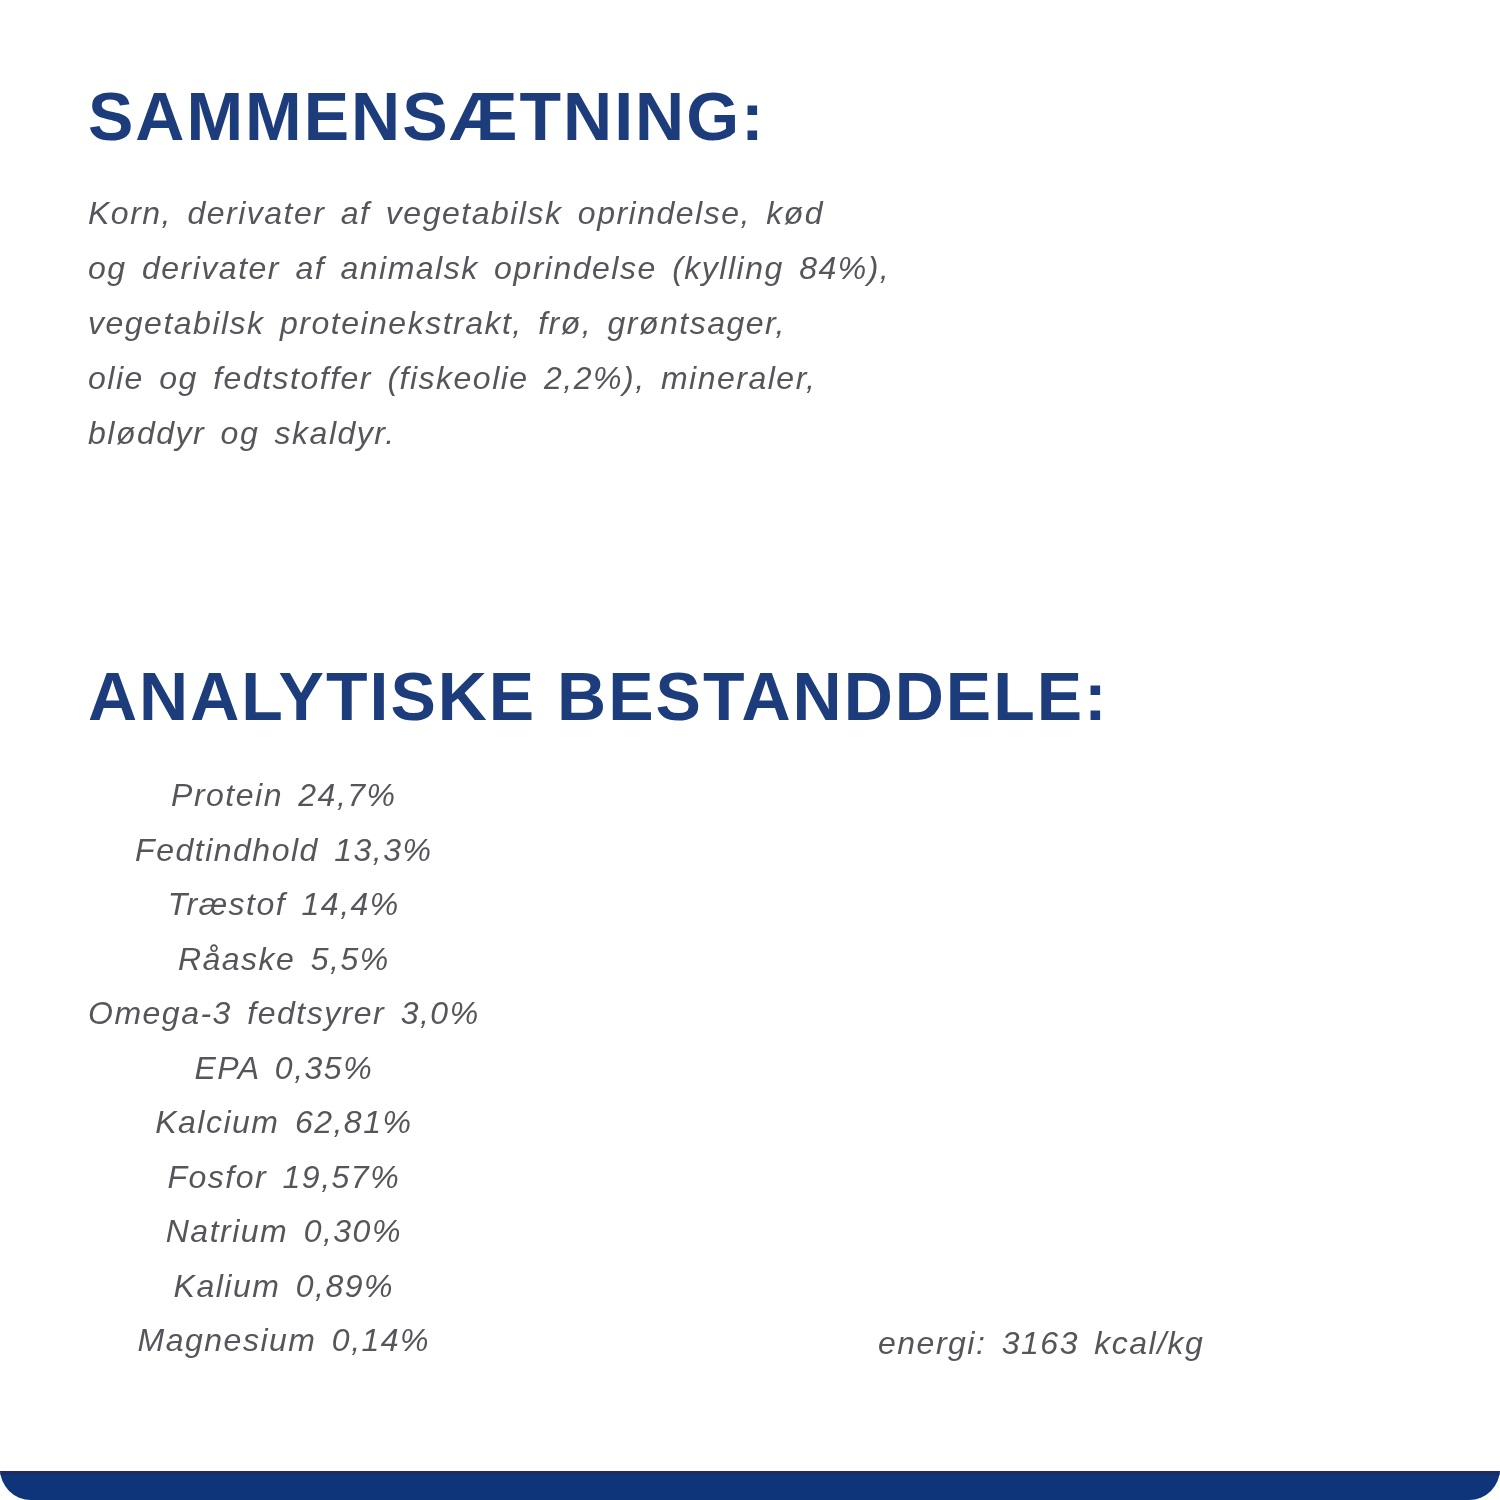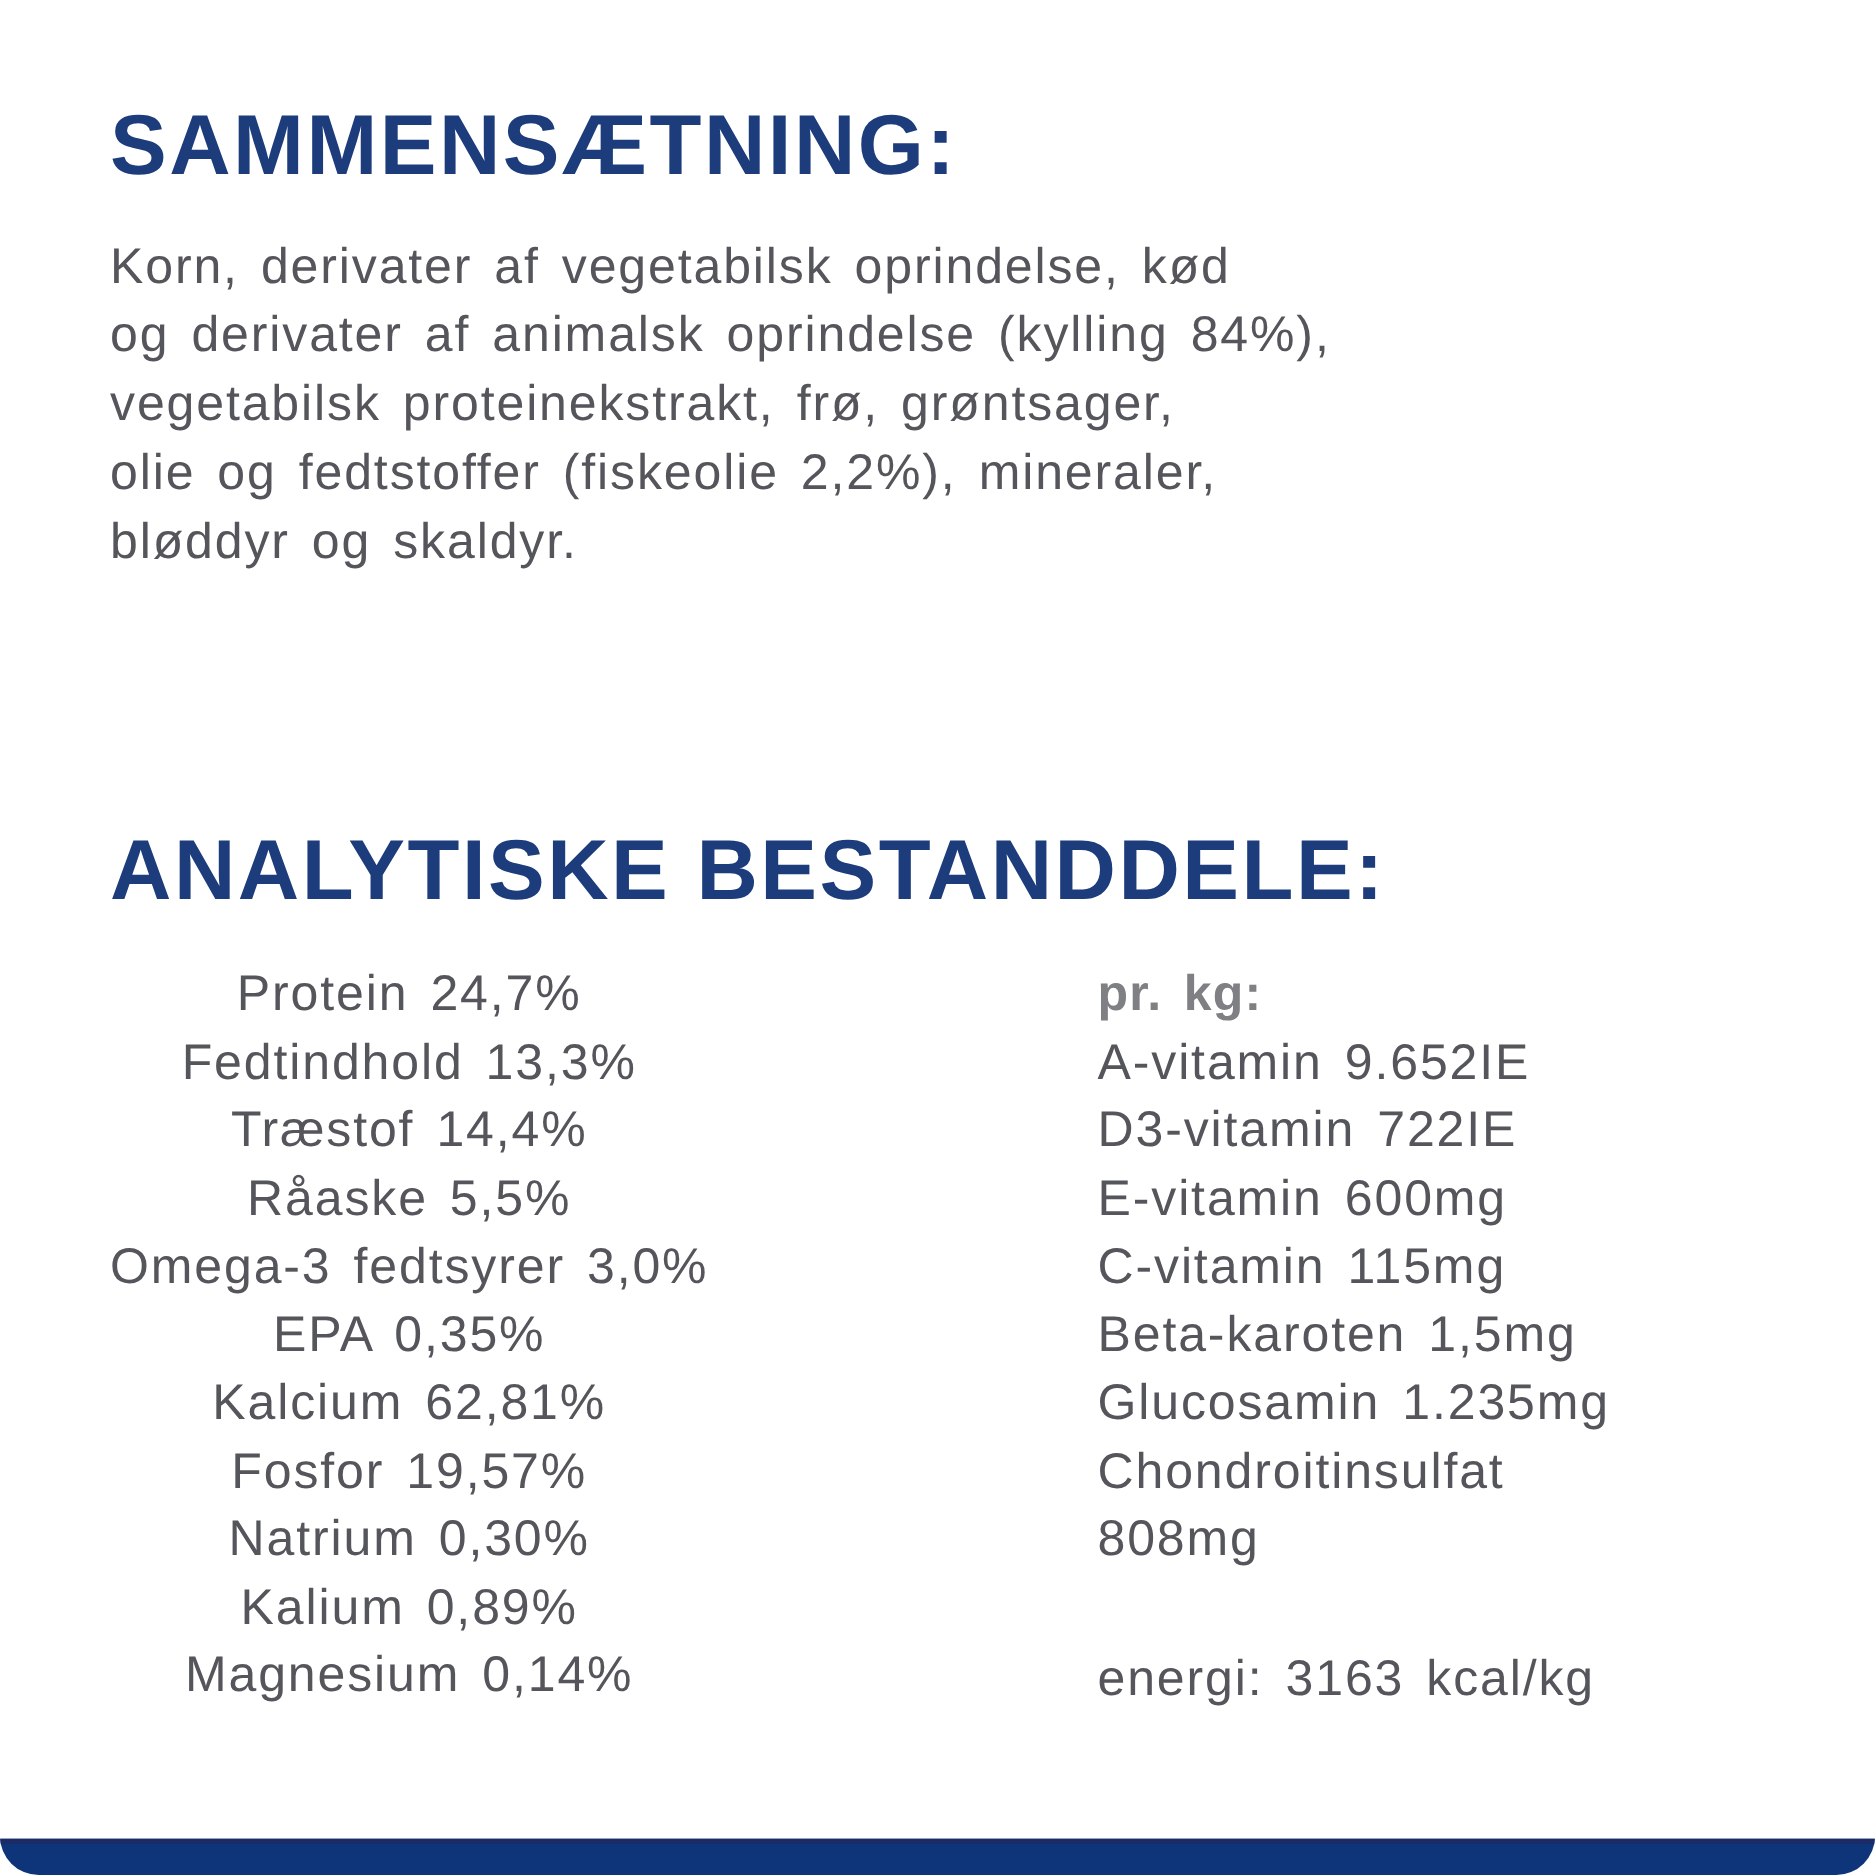--- a/index.html
+++ b/index.html
@@ -26,24 +26,25 @@
     font-weight: bold;
     letter-spacing: 2px;
     color: #1d3c7c;
     white-space: nowrap;
   }
   #composition-heading { top: 82px; }
   #analytical-heading  { top: 662px; }
 
   .body-text {
     color: #54565b;
-    font-size: 40px;
+    font-size: 32px;
     font-weight: 400;
     letter-spacing: 1.5px;
     word-spacing: 5px;
+    font-style: italic;
   }
   .composition-body {
     position: absolute;
     left: 88px;
     top: 186px;
     line-height: 55px;
   }
   .composition-body .line { white-space: nowrap; }
 
   .nutrient-column {
@@ -110,31 +111,20 @@
     <div class="line">Råaske 5,5%</div>
     <div class="line">Omega-3 fedtsyrer 3,0%</div>
     <div class="line">EPA 0,35%</div>
     <div class="line">Kalcium 62,81%</div>
     <div class="line">Fosfor 19,57%</div>
     <div class="line">Natrium 0,30%</div>
     <div class="line">Kalium 0,89%</div>
     <div class="line">Magnesium 0,14%</div>
   </div>
 
-  <div class="perkg-column body-text">
-    <div class="line perkg-label">pr. kg:</div>
-    <div class="line">A-vitamin 9.652IE</div>
-    <div class="line">D3-vitamin 722IE</div>
-    <div class="line">E-vitamin 600mg</div>
-    <div class="line">C-vitamin 115mg</div>
-    <div class="line">Beta-karoten 1,5mg</div>
-    <div class="line">Glucosamin 1.235mg</div>
-    <div class="line">Chondroitinsulfat</div>
-    <div class="line">808mg</div>
-  </div>
 
   <div class="energy-block body-text">
     <div class="line">energi: 3163 kcal/kg</div>
   </div>
 
   <div class="footer-bar"></div>
 
 </div>
 
 </body></html>

